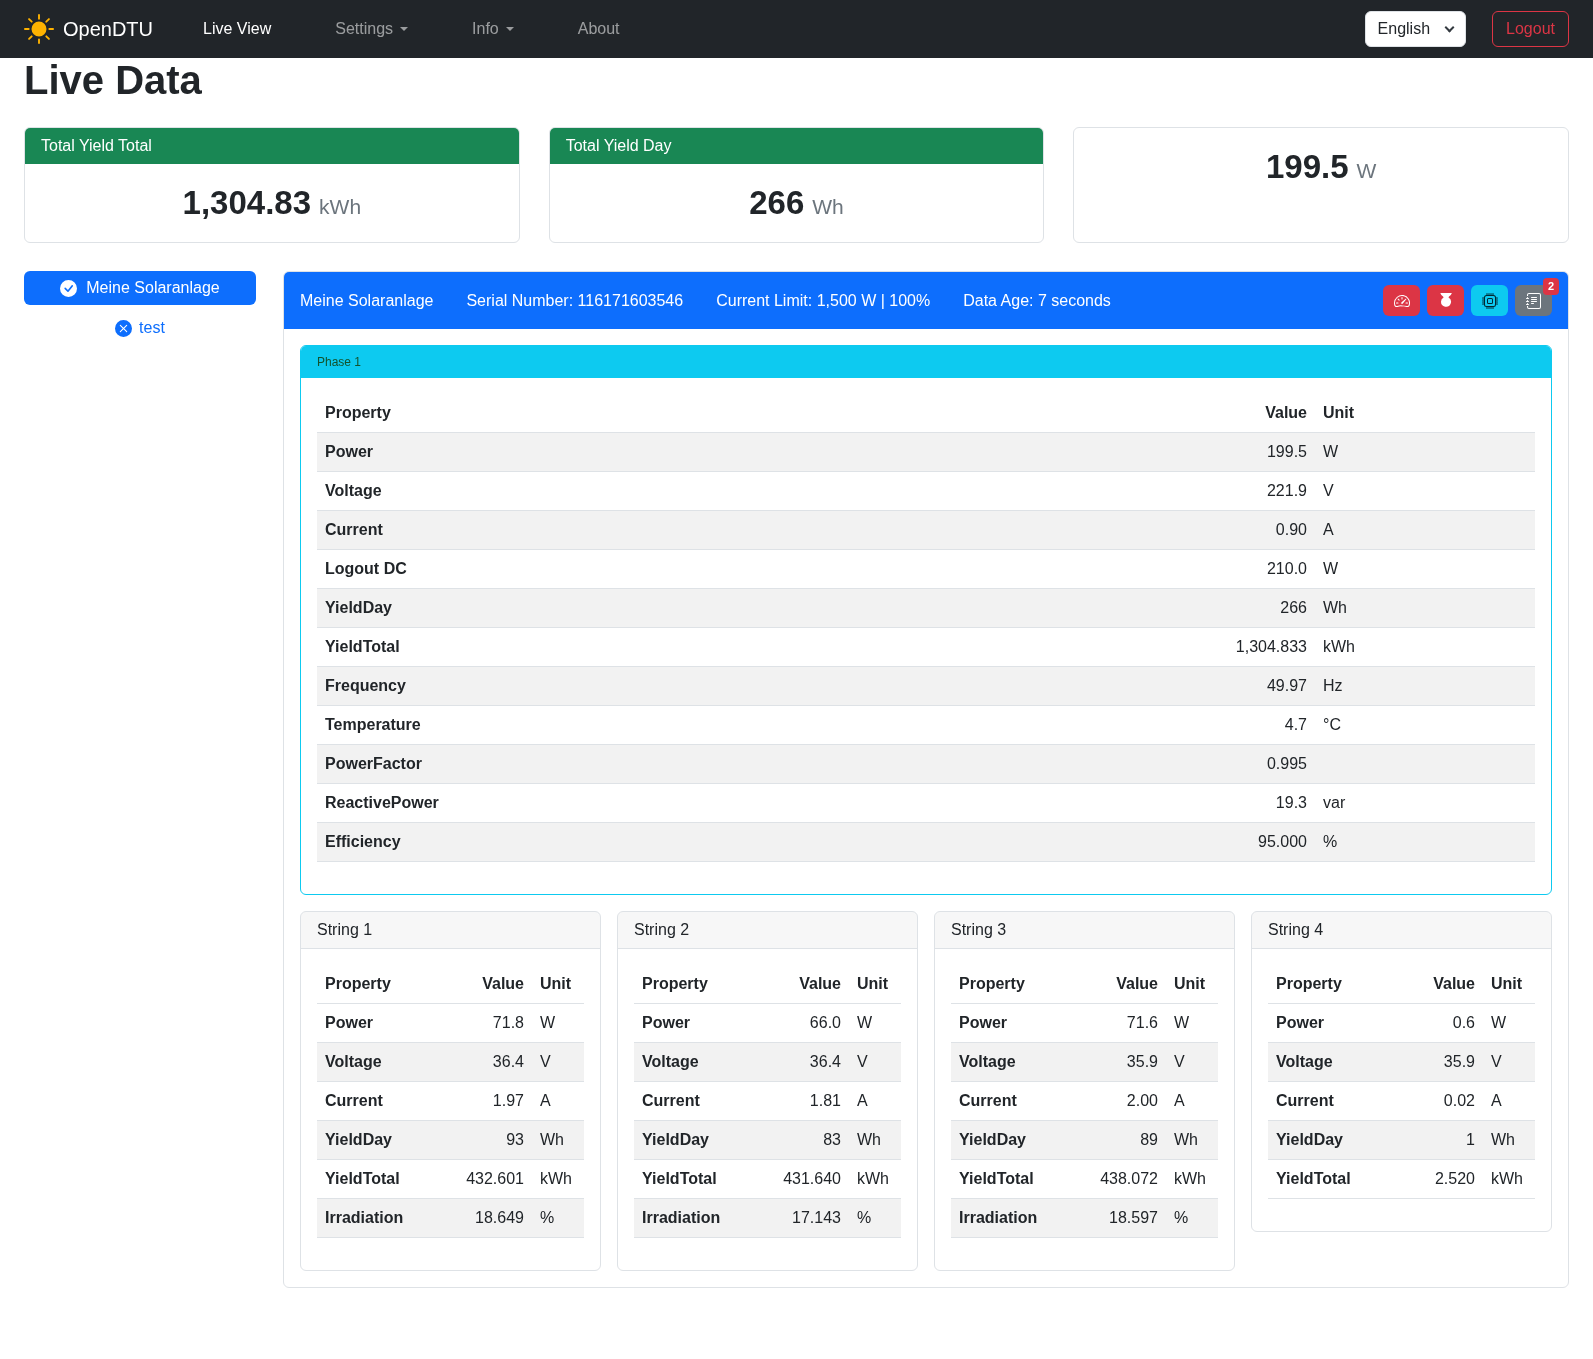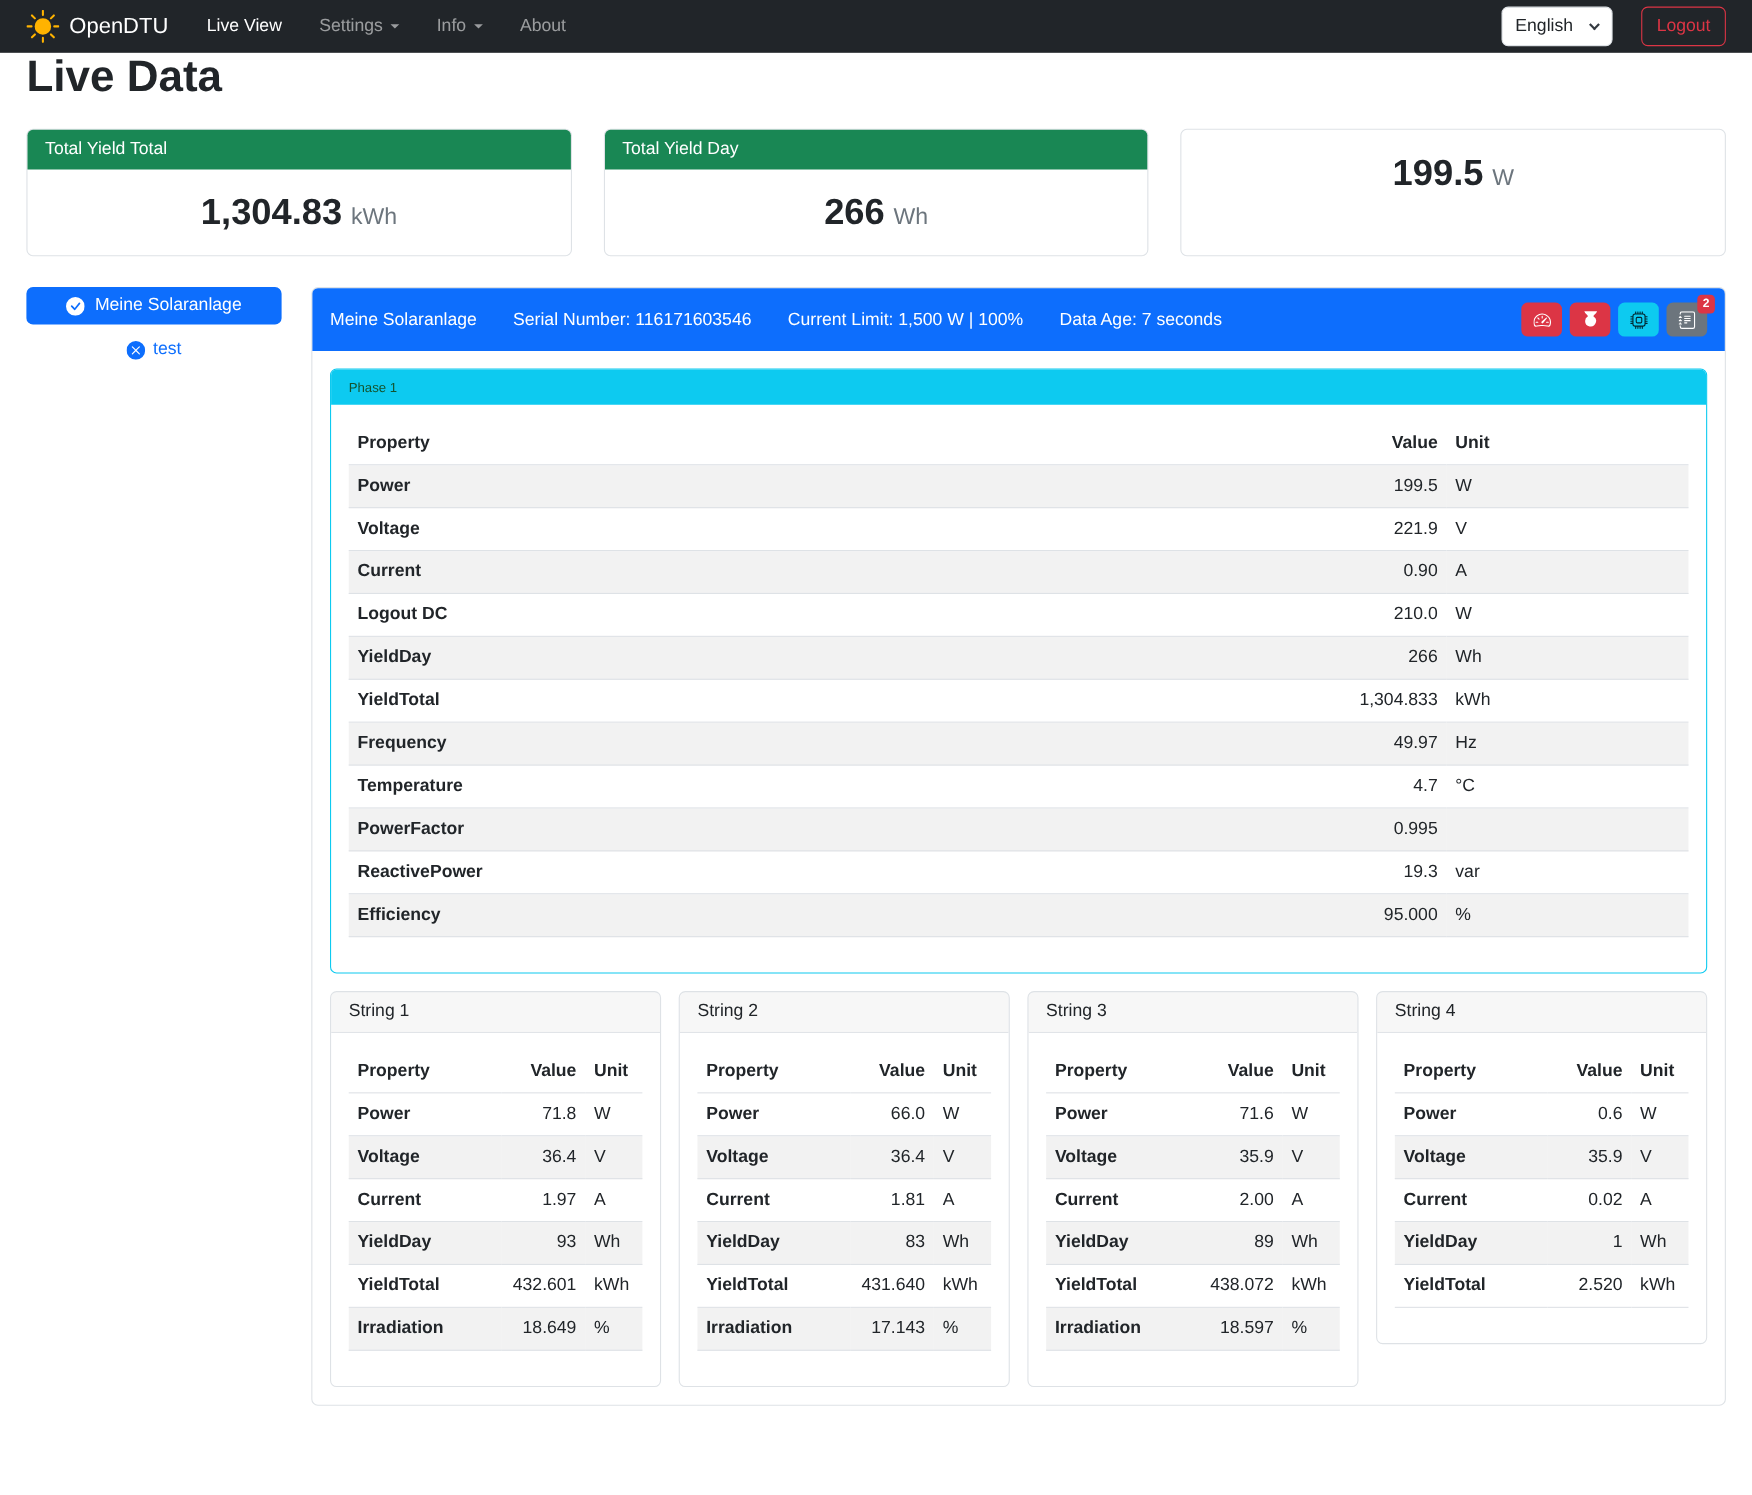--- a/index.html
+++ b/index.html
@@ -6,31 +6,31 @@
   html, body { background: #fff; }
   body {
     font-family: "Liberation Sans", "DejaVu Sans", sans-serif;
     color: #212529;
     font-size: 16px;
     width: 1593px;
   }
   
   .navbar {
     background: #212529;
-    height: 48px;
+    height: 58px;
     display: flex;
     align-items: center;
     padding: 0 24px;
   }
   .brand { display: flex; align-items: center; gap: 9px; color: #fff; font-size: 20px; font-weight: 500; margin-right: 18px; cursor: pointer; }
   .brand svg { width: 30px; height: 30px; }
   .nav-link {
     color: rgba(255,255,255,.55);
     padding: 8px 8px;
-    margin: 0 9px;
+    margin: 0 24px;
     display: flex; align-items: center; gap: 7px;
     cursor: pointer; background: none; border: none; font-size: 16px;
     font-family: inherit;
   }
   .nav-link.active { color: #fff; }
   .caret { display: inline-block; border-top: 4px solid currentColor; border-left: 4px solid transparent; border-right: 4px solid transparent; }
   .nav-right { margin-left: auto; display: flex; align-items: center; gap: 26px; }
   .lang-select {
     background: #fff; border: 1px solid #dee2e6; border-radius: 6px;
     padding: 8px 12px; display: flex; align-items: center; gap: 16px;

